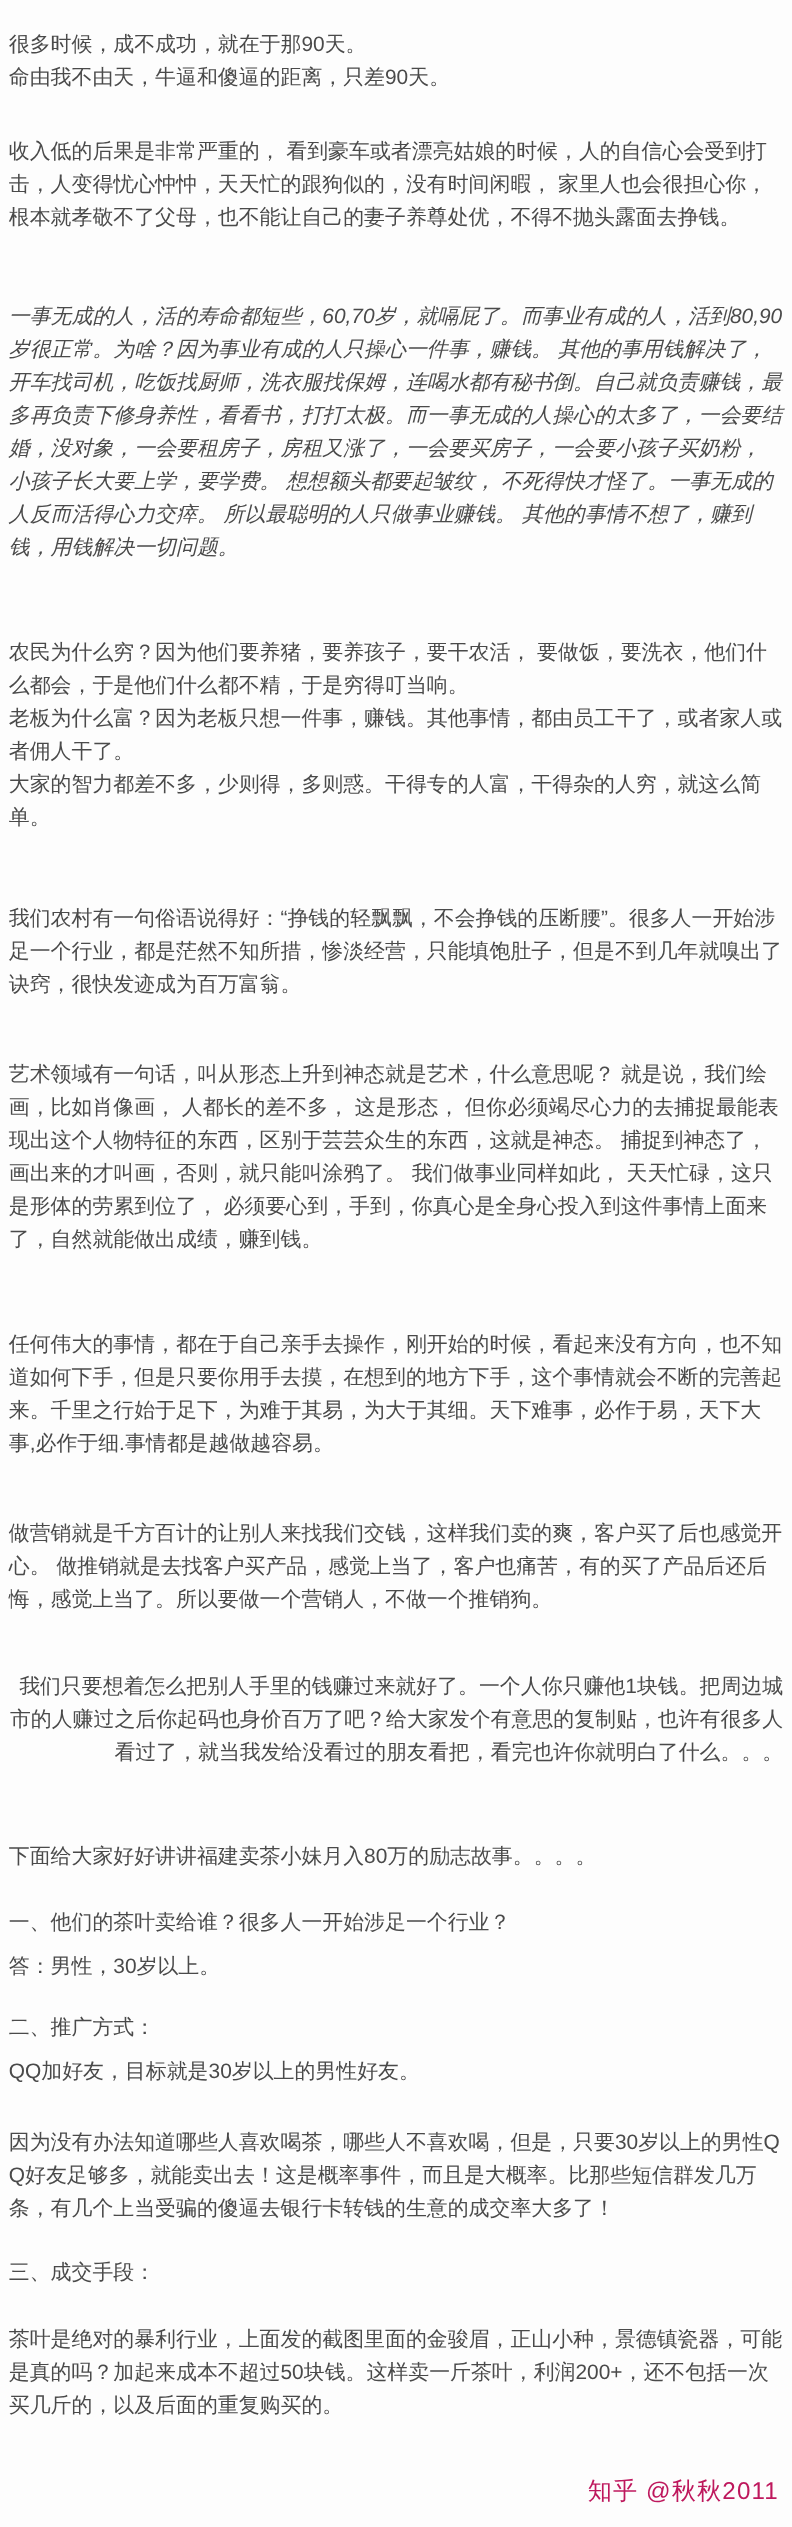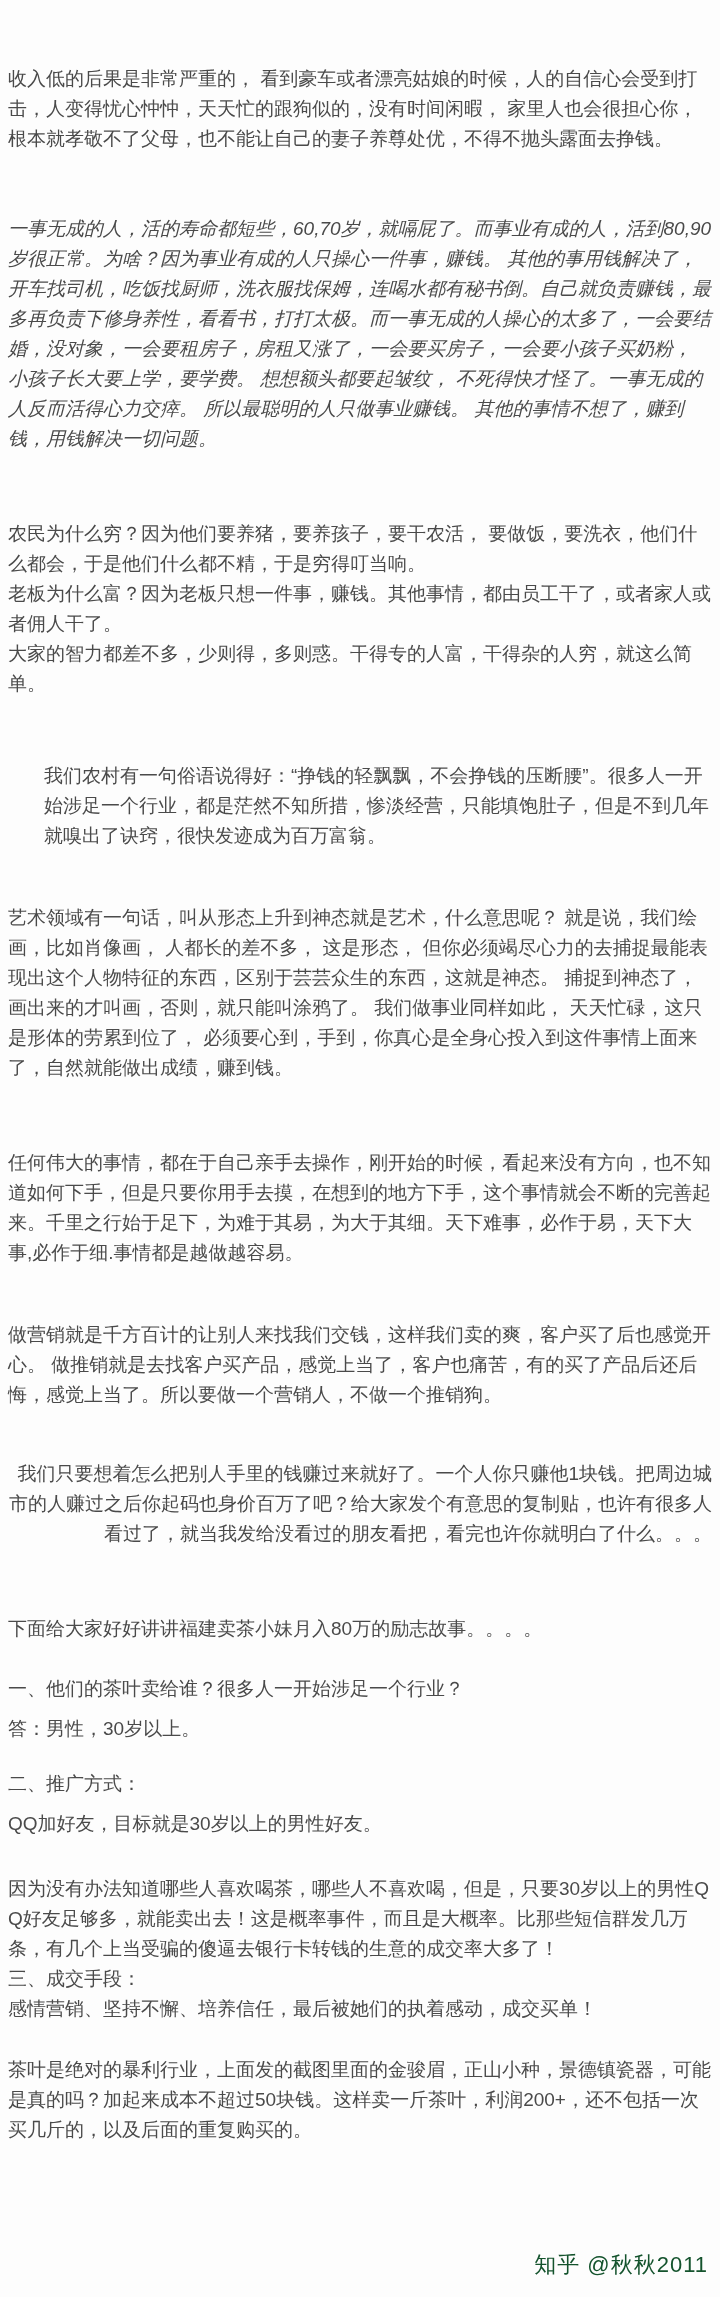--- a/index.html
+++ b/index.html
@@ -24,58 +24,59 @@
     font-size: 19px;
     line-height: 30px;
     color: #4a4a4a;
     white-space: pre-line;
     text-align: left;
     word-break: break-all;
   }
   .mt54 { margin-top: 38px; }
   .mt60 { margin-top: 60px; font-style: italic; }
   .mt65 { margin-top: 65px; }
-  .mt62 { margin-top: 62px; margin-left: 36px; }
+  .mt62 { margin-top: 62px; }
   .mt32 { margin-top: 52px; }
   .mt49 { margin-top: 49px; text-align: right; }
   .mt35 { margin-top: 35px; }
   .mt31 { margin-top: 31px; }
   .mt30 { margin-top: 30px; }
   .mt29 { margin-top: 29px; }
-  .mt28 { }
+  .mt28 { margin-top: 28px; }
   .mt27 { margin-top: 10px; }
   .mt25 { margin-top: 25px; }
   .watermark {
     position: absolute;
     top: 2251px;
     right: 12px;
     font-size: 22px;
     line-height: 28px;
-    color: #14532d;
+    color: #be185d;
     letter-spacing: 1px;
   }
 </style>
 </head>
 <body>
 
 <main class="article">
+  <p class="para">很多时候，成不成功，就在于那90天。
+命由我不由天，牛逼和傻逼的距离，只差90天。</p>
   <p class="para mt54">收入低的后果是非常严重的， 看到豪车或者漂亮姑娘的时候，人的自信心会受到打击，人变得忧心忡忡，天天忙的跟狗似的，没有时间闲暇， 家里人也会很担心你，根本就孝敬不了父母，也不能让自己的妻子养尊处优，不得不抛头露面去挣钱。</p>
   <p class="para mt60">一事无成的人，活的寿命都短些，60,70岁，就嗝屁了。而事业有成的人，活到80,90岁很正常。为啥？因为事业有成的人只操心一件事，赚钱。 其他的事用钱解决了，开车找司机，吃饭找厨师，洗衣服找保姆，连喝水都有秘书倒。自己就负责赚钱，最多再负责下修身养性，看看书，打打太极。而一事无成的人操心的太多了，一会要结婚，没对象，一会要租房子，房租又涨了，一会要买房子，一会要小孩子买奶粉， 小孩子长大要上学，要学费。 想想额头都要起皱纹， 不死得快才怪了。一事无成的人反而活得心力交瘁。 所以最聪明的人只做事业赚钱。 其他的事情不想了，赚到钱，用钱解决一切问题。</p>
   <p class="para mt65">农民为什么穷？因为他们要养猪，要养孩子，要干农活， 要做饭，要洗衣，他们什么都会，于是他们什么都不精，于是穷得叮当响。
 老板为什么富？因为老板只想一件事，赚钱。其他事情，都由员工干了，或者家人或者佣人干了。
 大家的智力都差不多，少则得，多则惑。干得专的人富，干得杂的人穷，就这么简单。</p>
   <p class="para mt62">我们农村有一句俗语说得好：“挣钱的轻飘飘，不会挣钱的压断腰”。很多人一开始涉足一个行业，都是茫然不知所措，惨淡经营，只能填饱肚子，但是不到几年就嗅出了诀窍，很快发迹成为百万富翁。</p>
   <p class="para mt32">艺术领域有一句话，叫从形态上升到神态就是艺术，什么意思呢？ 就是说，我们绘画，比如肖像画， 人都长的差不多， 这是形态， 但你必须竭尽心力的去捕捉最能表现出这个人物特征的东西，区别于芸芸众生的东西，这就是神态。 捕捉到神态了，画出来的才叫画，否则，就只能叫涂鸦了。 我们做事业同样如此， 天天忙碌，这只是形体的劳累到位了， 必须要心到，手到，你真心是全身心投入到这件事情上面来了，自然就能做出成绩，赚到钱。</p>
   <p class="para mt65">任何伟大的事情，都在于自己亲手去操作，刚开始的时候，看起来没有方向，也不知道如何下手，但是只要你用手去摸，在想到的地方下手，这个事情就会不断的完善起来。千里之行始于足下，为难于其易，为大于其细。天下难事，必作于易，天下大事,必作于细.事情都是越做越容易。</p>
   <p class="para mt32">做营销就是千方百计的让别人来找我们交钱，这样我们卖的爽，客户买了后也感觉开心。 做推销就是去找客户买产品，感觉上当了，客户也痛苦，有的买了产品后还后悔，感觉上当了。所以要做一个营销人，不做一个推销狗。</p>
   <p class="para mt49">我们只要想着怎么把别人手里的钱赚过来就好了。一个人你只赚他1块钱。把周边城市的人赚过之后你起码也身价百万了吧？给大家发个有意思的复制贴，也许有很多人看过了，就当我发给没看过的朋友看把，看完也许你就明白了什么。。。</p>
   <p class="para mt65">下面给大家好好讲讲福建卖茶小妹月入80万的励志故事。。。。</p>
   <p class="para mt30">一、他们的茶叶卖给谁？很多人一开始涉足一个行业？</p>
   <p class="para mt27">答：男性，30岁以上。</p>
   <p class="para mt25">二、推广方式：</p>
   <p class="para mt27">QQ加好友，目标就是30岁以上的男性好友。</p>
   <p class="para mt35">因为没有办法知道哪些人喜欢喝茶，哪些人不喜欢喝，但是，只要30岁以上的男性QQ好友足够多，就能卖出去！这是概率事件，而且是大概率。比那些短信群发几万条，有几个上当受骗的傻逼去银行卡转钱的生意的成交率大多了！</p>
   <p class="para mt28">三、成交手段：</p>
-  <p class="para mt28">感情营销、坚持不懈、培养信任，最后被她们的执着感动，成交买单！</p>
   <p class="para mt31">茶叶是绝对的暴利行业，上面发的截图里面的金骏眉，正山小种，景德镇瓷器，可能是真的吗？加起来成本不超过50块钱。这样卖一斤茶叶，利润200+，还不包括一次买几斤的，以及后面的重复购买的。</p>
 </main>
 
 <div class="watermark">知乎 @秋秋2011</div>
 
 </body></html>

